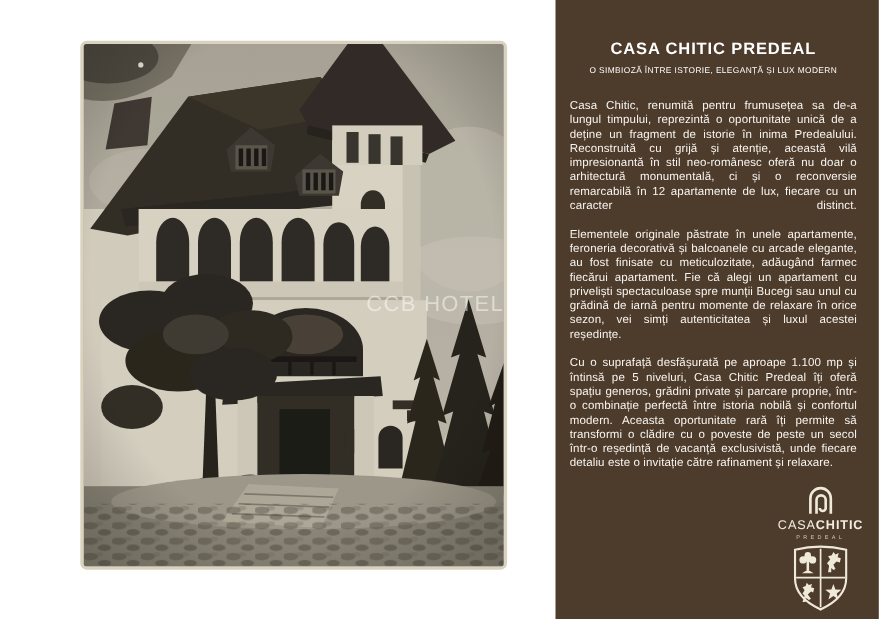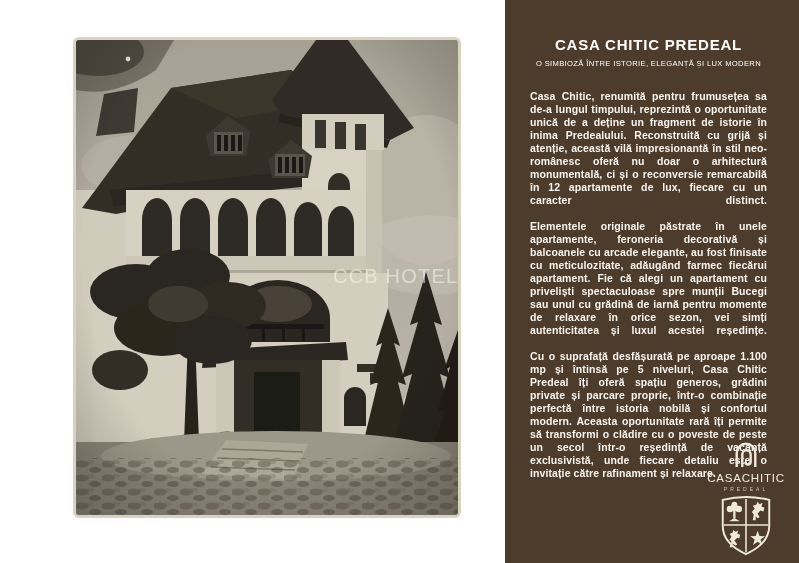--- a/index.html
+++ b/index.html
@@ -30,37 +30,37 @@
   .panel-header{text-align:center;margin:0 0 22px 0;}
   .panel-title{
     margin:0;font-size:15px;font-weight:700;letter-spacing:.8px;
     color:#ffffff;line-height:1.1;
   }
   .panel-subtitle{
     margin:5px 0 0 0;font-size:7.6px;font-weight:400;letter-spacing:.35px;
     color:#ffffff;line-height:1.2;
   }
   .para{
-    margin:12px;font-size:10.5px;line-height:13px;font-weight:700;
+    margin:0;font-size:10.5px;line-height:13px;font-weight:400;
     text-align:justify;letter-spacing:.1px;color:#f8f5ef;
   }
   .para.force-last{text-align-last:justify;}
   .para + .para{margin-top:13px;}
 
   
   .logo{
     position:absolute;right:5px;bottom:6px;width:96px;
     display:flex;flex-direction:column;align-items:center;
   }
   .logo-name{
     margin-top:2px;font-size:11.5px;line-height:14px;letter-spacing:.8px;
     color:#f2ede0;white-space:nowrap;
   }
   .logo-name .reg{font-weight:400;}
-  .logo-name .bold{font-weight:400;}
+  .logo-name .bold{font-weight:700;}
   .logo-loc{
     margin-top:1px;font-size:5px;line-height:6px;letter-spacing:3px;
     color:#cfc7b4;white-space:nowrap;
   }
   .logo svg{display:block;}
   .crest{margin-top:3px;}
 </style>
 </head>
 <body>
 

